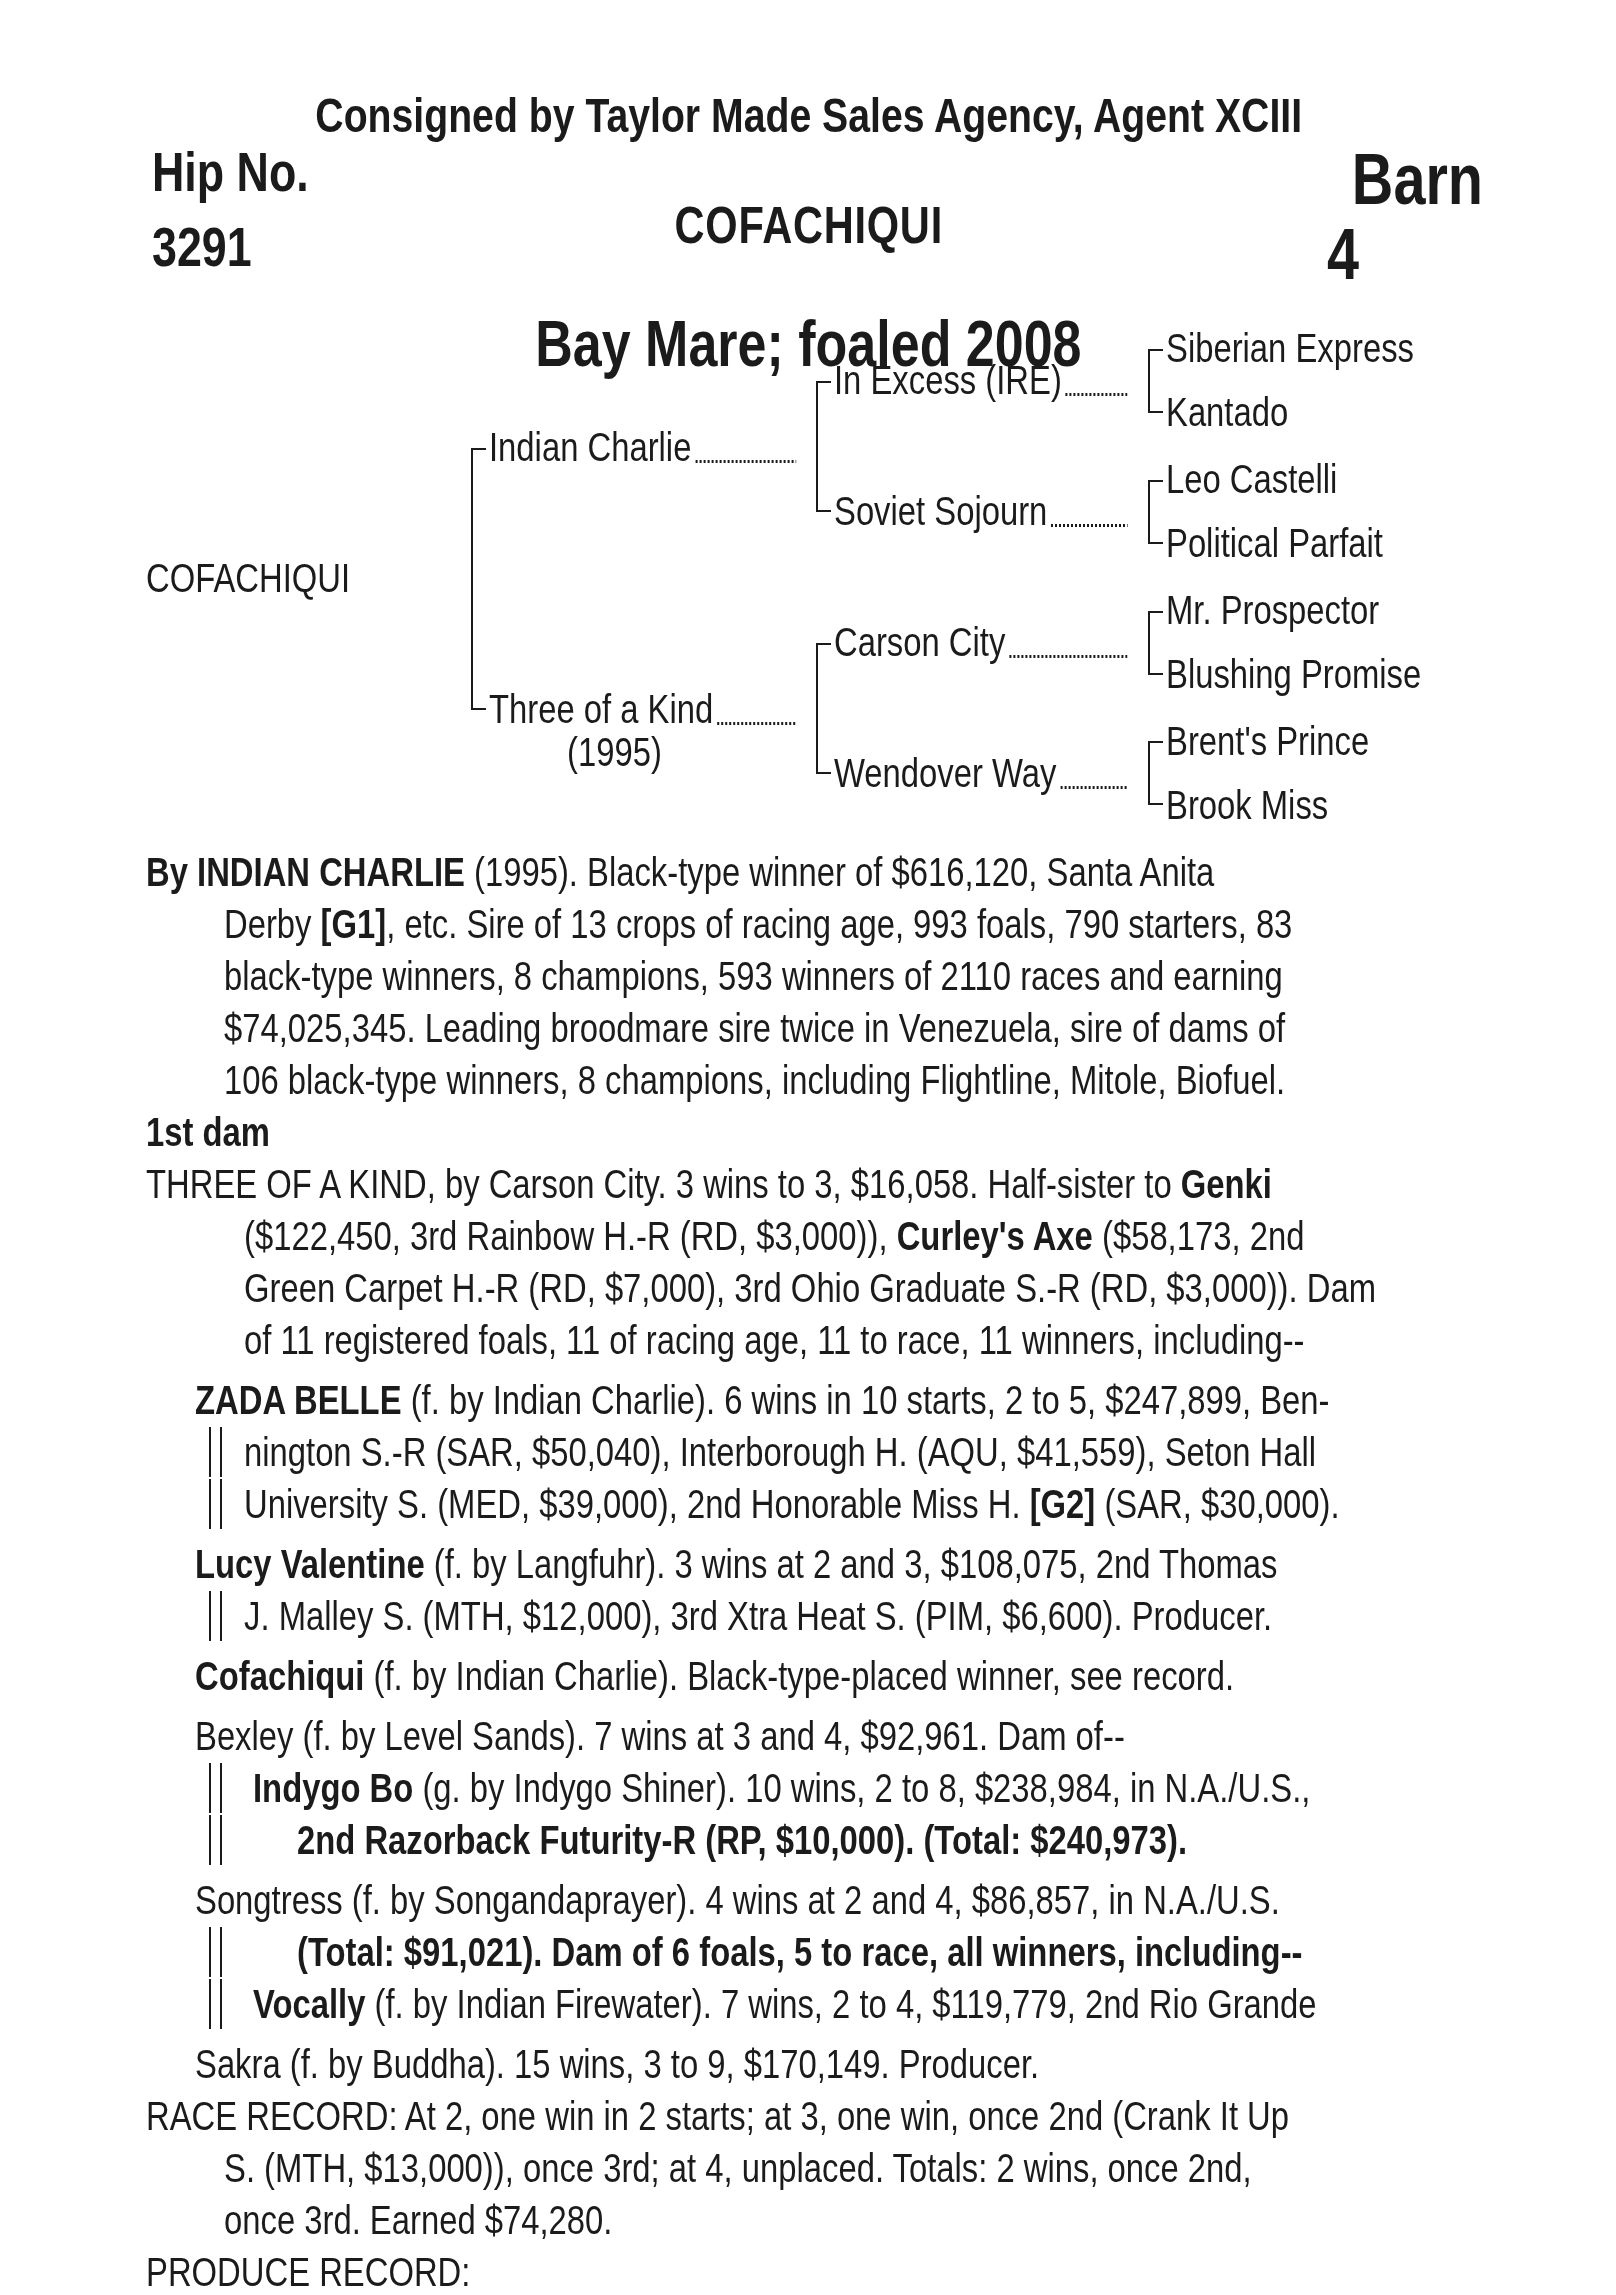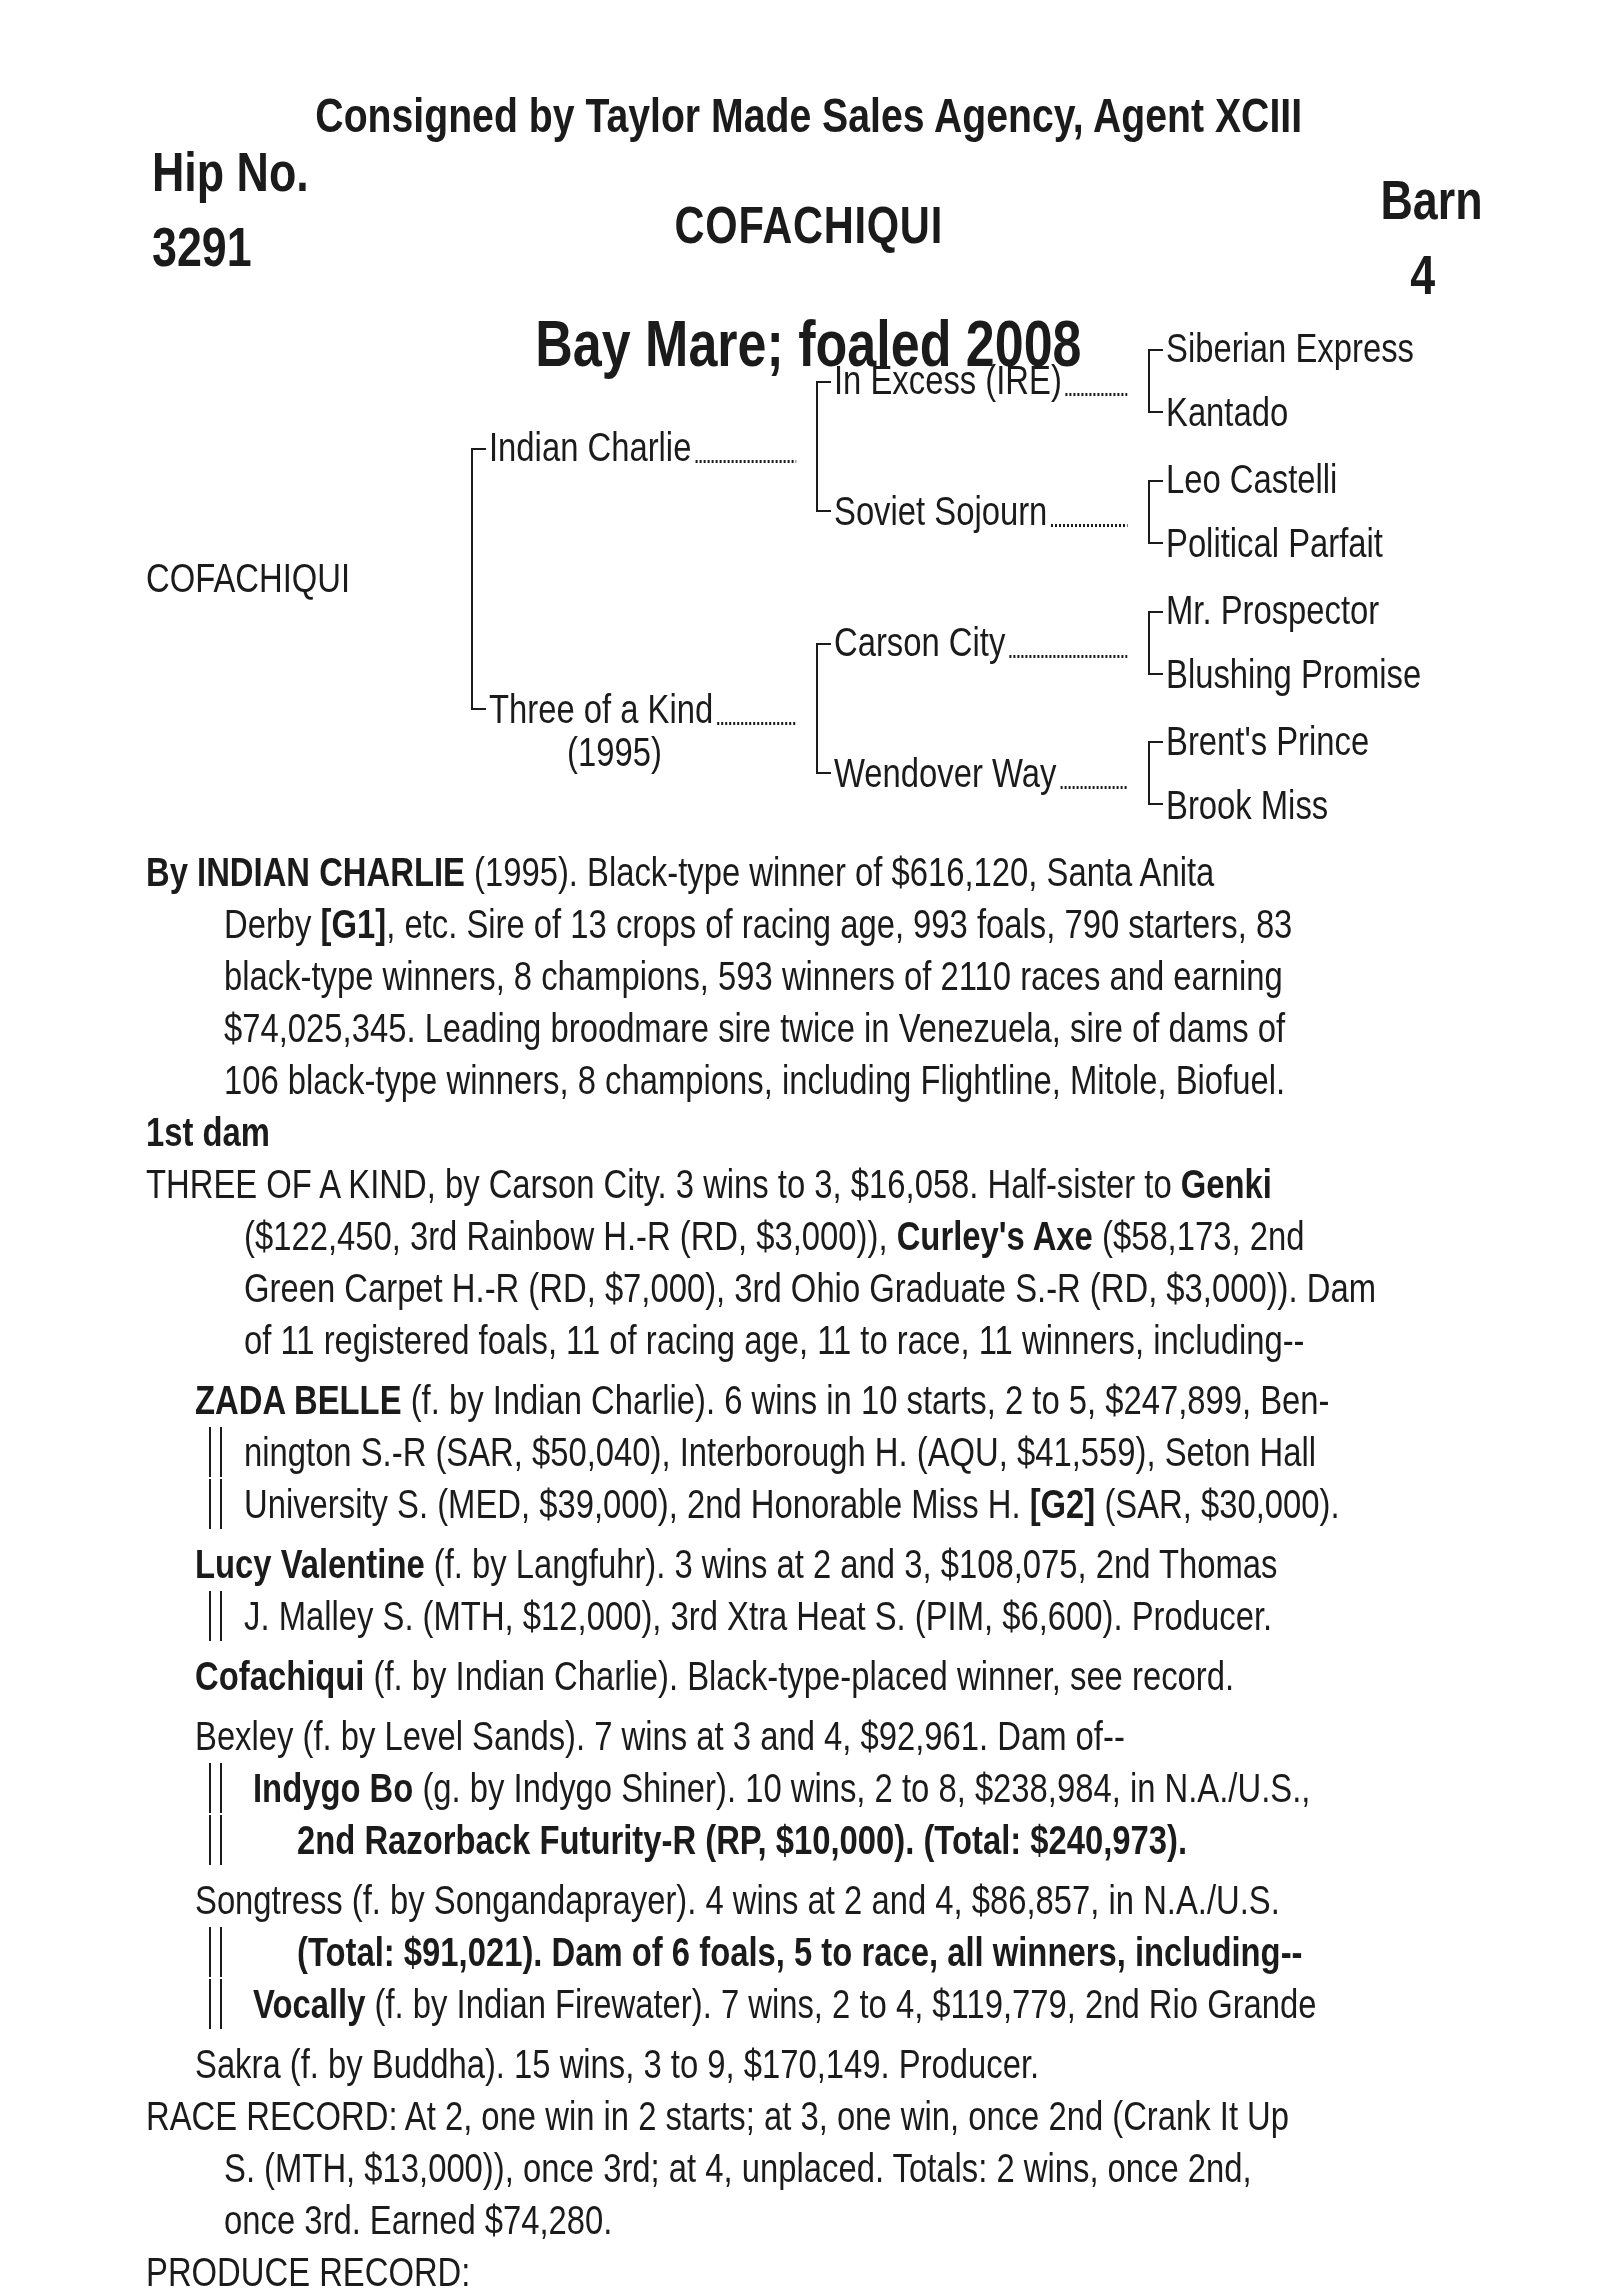--- a/index.html
+++ b/index.html
@@ -12,21 +12,21 @@
   .b{font-weight:bold;}
   
   .cond-l{display:inline-block;transform:scaleX(.8);transform-origin:0 50%;white-space:nowrap;}
   .cond-c{display:inline-block;transform:scaleX(.8);transform-origin:50% 50%;white-space:nowrap;}
   .cond-r{display:inline-block;transform:scaleX(.8);transform-origin:100% 50%;white-space:nowrap;}
 
   
   .colwrap{left:146px;width:1325px;text-align:center;}
   .consign{top:90px;font-size:49px;line-height:51px;font-weight:bold;}
   .hipblock{left:152px;top:134px;font-size:56px;line-height:75px;font-weight:bold;text-align:left;}
-  .barnblock{right:133px;top:162px;font-size:56px;line-height:75px;font-weight:bold;text-align:center;}
+  .barnblock{right:133px;top:142px;font-size:72px;line-height:75px;font-weight:bold;text-align:left;}
   .title{top:198px;font-size:52px;line-height:54px;font-weight:bold;letter-spacing:0.9px;}
   .subtitle{top:272px;font-size:65px;line-height:51px;font-weight:bold;margin-top:46px;}
 
   
   .row{position:absolute;display:flex;height:51px;line-height:51px;font-size:41px;
        white-space:nowrap;transform:scaleX(.8);transform-origin:0 50%;}
   .row .leader{flex:1 1 auto;margin:0 13.8px 0 3.7px;
        background-image:radial-gradient(circle,#1b1b1b 1.4px,transparent 1.8px);
        background-size:5px 5px;background-repeat:repeat-x;background-position:0 37px;}
   .r-g1-0{left:489px;top:422px;width:398px;}

